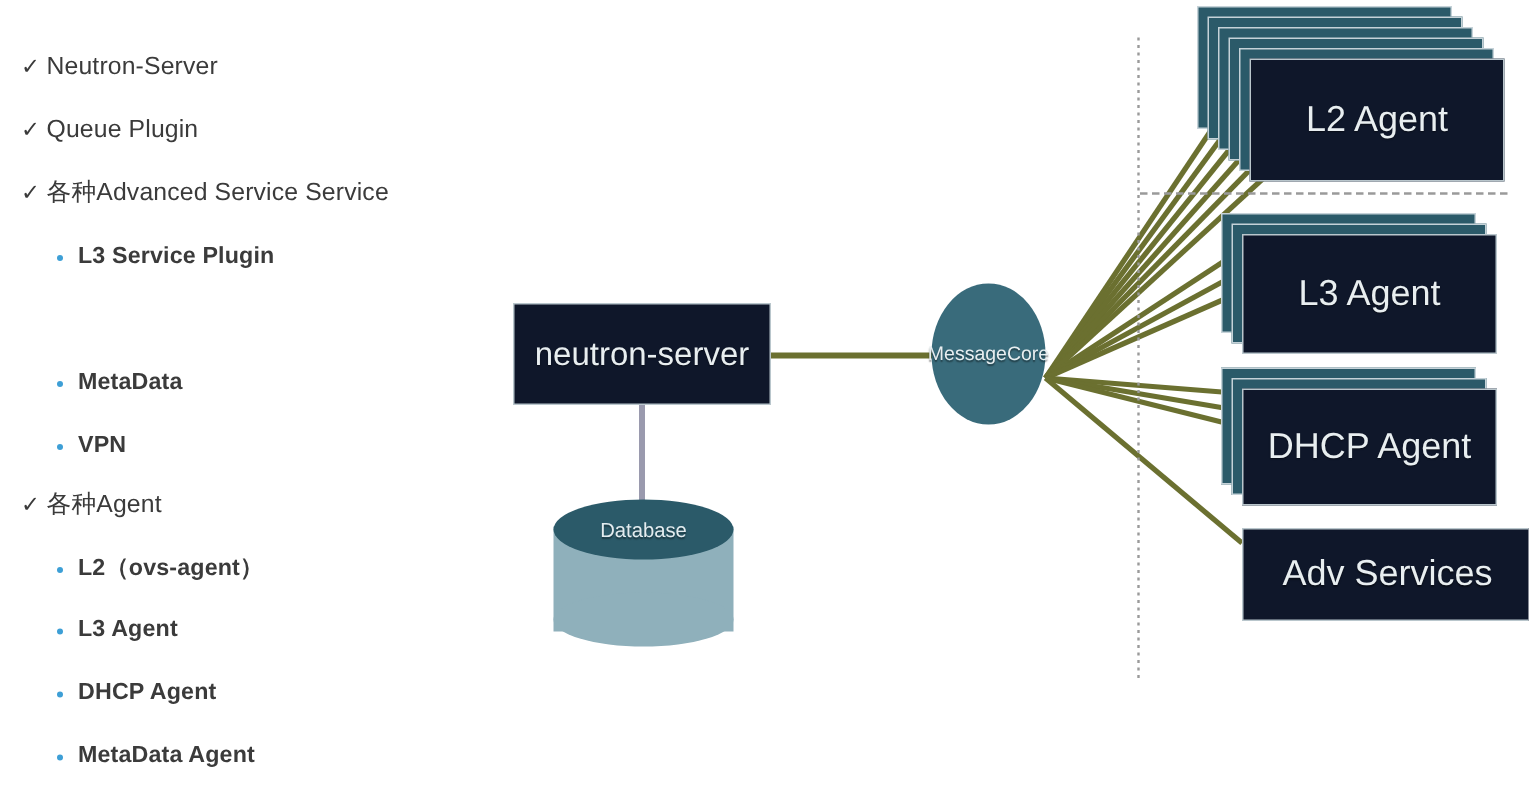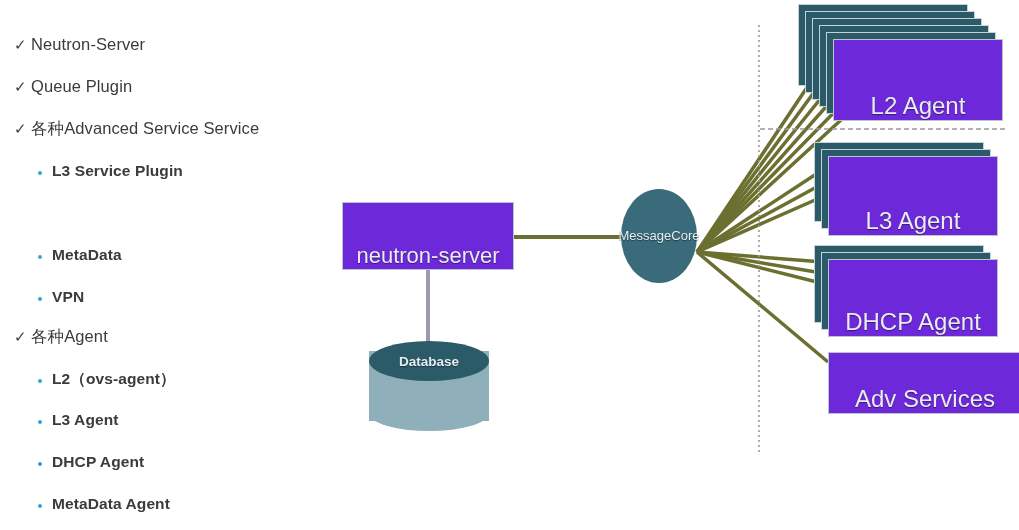--- a/index.html
+++ b/index.html
@@ -72,25 +72,25 @@
     left: 0;
     top: 0;
     width: 1019px;
     height: 530px;
     pointer-events: none;
   }
   #diagram > * { pointer-events: auto; }
 
   .node-box {
     position: absolute;
-    background: #6d28d9;
+    background: #0f172a;
     border: 1px solid #b9c6cc;
     box-sizing: border-box;
     display: flex;
-    align-items: flex-end;
+    align-items: center;
     justify-content: center;
     color: #e8eef0;
     text-shadow: 0 1px 1px rgba(0,0,0,0.45);
   }
 
   .stack-shadow {
     position: absolute;
     background: #2b5a69;
     border: 1px solid #c5d2d8;
     box-sizing: border-box;
@@ -145,32 +145,31 @@
     left: 0;
     top: 62px;
     width: 120px;
     height: 36px;
     background: #8fb0bb;
     border-radius: 50%;
   }
   #db-top {
     position: absolute;
     left: 0;
-    top: 8px;
+    top: 0;
     width: 120px;
     height: 40px;
     background: #2b5a69;
     border-radius: 50%;
     display: flex;
     align-items: center;
     justify-content: center;
     color: #e3ecef;
     font-size: 13.5px;
     text-shadow: 0 1px 1px rgba(0,0,0,0.4);
-    font-weight: bold;
   }
 
   
   .agent-label {
     font-size: 24px;
   }
 
   svg.lines {
     position: absolute;
     left: 0;

